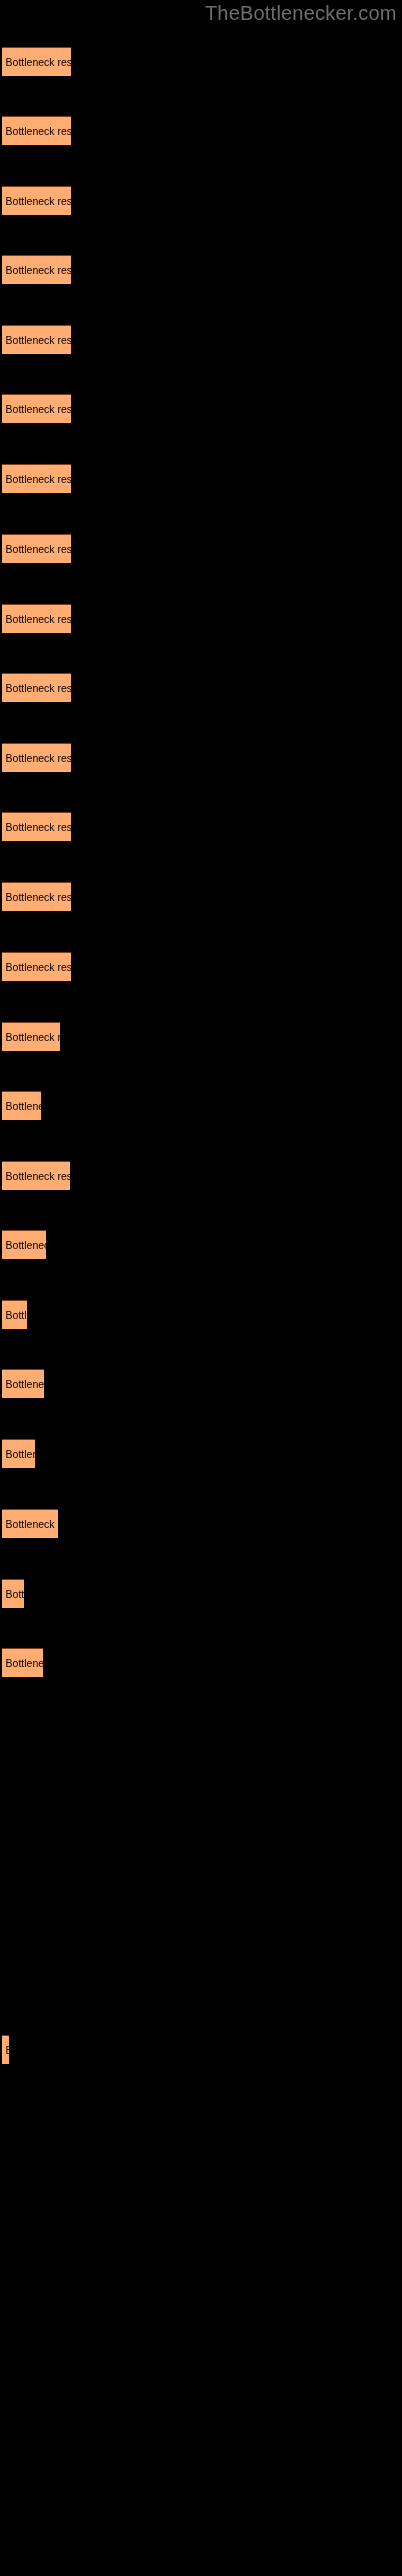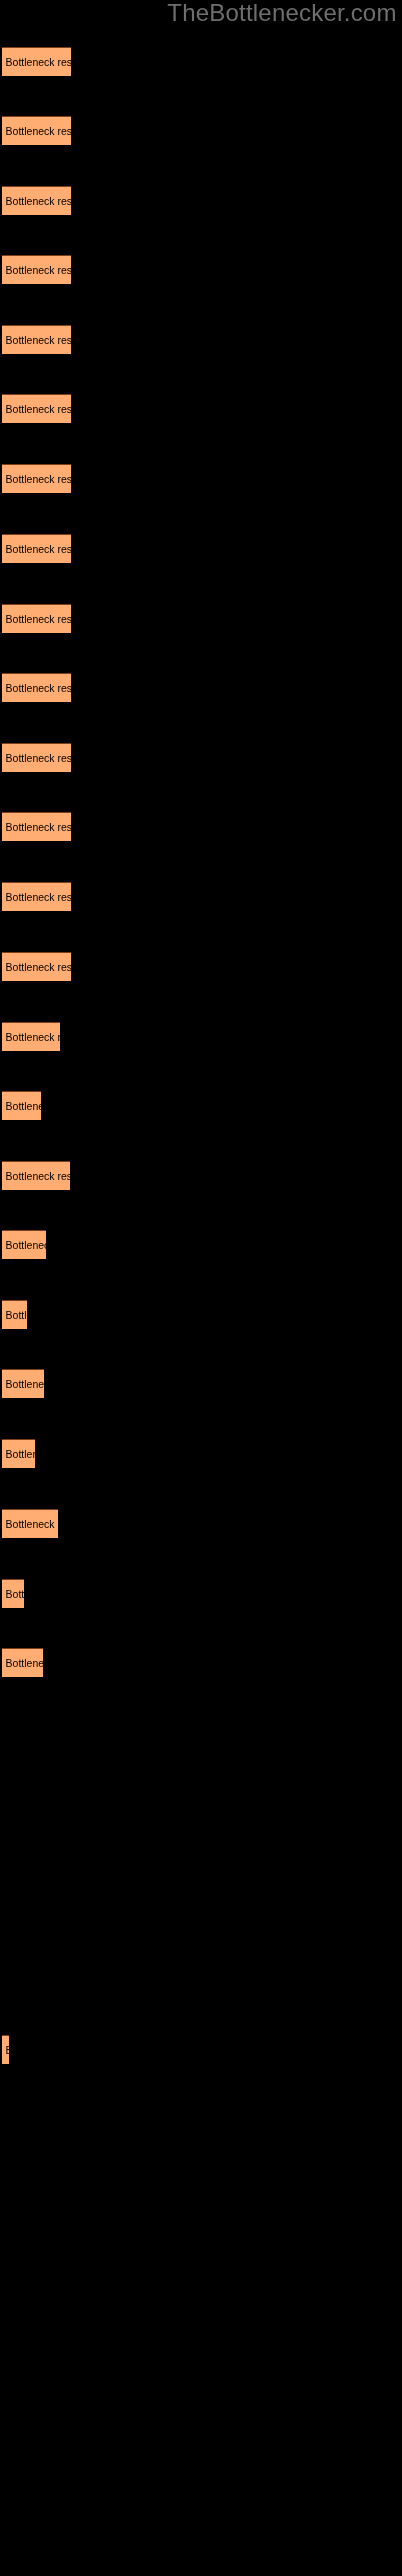--- a/index.html
+++ b/index.html
@@ -21,21 +21,21 @@
     inset: 0;
     width: 403px;
     height: 2576px;
     background: #000000;
   }
   #site-title {
     position: absolute;
     right: 6.4px;
     top: 0px;
     font-family: "Liberation Sans", sans-serif;
-    font-size: 24px;
+    font-size: 20px;
     line-height: 26px;
     letter-spacing: 0.2px;
     color: #6e6e6e;
     white-space: nowrap;
     text-align: right;
   }
   #bars-layer {
     position: absolute;
     left: 0;
     top: 0;

